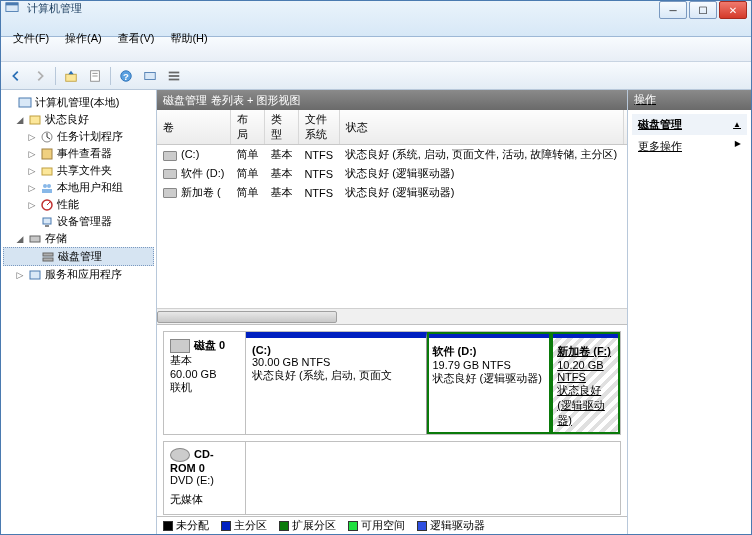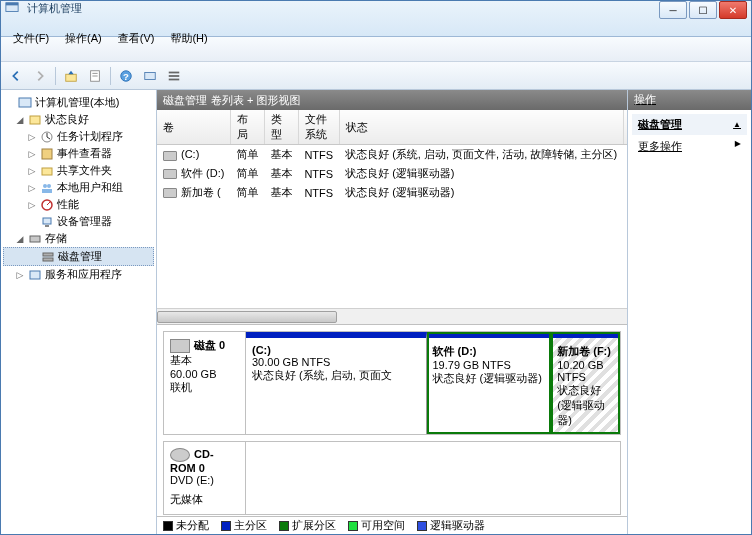--- a/index.html
+++ b/index.html
@@ -44,21 +44,21 @@
 .scrollbar-h .thumb { position: absolute; left: 0; top: 2px; width: 180px; height: 12px; background: linear-gradient(#e8e8e8,#c8c8c8); border: 1px solid #a0a0a0; border-radius: 2px; }
 
 .graphical { flex: 1; overflow: auto; padding: 6px; }
 .disk-row { display: flex; margin-bottom: 6px; border: 1px solid #c0c0c0; min-height: 74px; }
 .disk-label { width: 82px; padding: 6px; border-right: 1px solid #c0c0c0; }
 .disk-label .dicon2 { width: 20px; height: 14px; background: #ccc; border: 1px solid #888; display: inline-block; vertical-align: middle; margin-right: 4px; }
 .disk-label .dname { font-weight: bold; margin-top: 16px; }
 .disk-parts { flex: 1; display: flex; }
 .part { border-top: 6px solid #0020c0; border-right: 1px solid #999; padding: 6px; position: relative; }
 .part.selected { outline: 2px solid #0a7a0a; outline-offset: -2px; }
-.part.hatched { background: repeating-linear-gradient(135deg, #fff, #fff 4px, #e0e0e0 4px, #e0e0e0 8px); }
+.part.hatched { background: repeating-linear-gradient(135deg, #fff, #fff 4px, #e0e0e0 4px, #e0e0e0 8px); text-decoration: underline; }
 .part .pname { font-weight: bold; }
 .cd-parts { flex: 1; padding: 6px; }
 
 .legend { height: 18px; border-top: 1px solid #c0c0c0; display: flex; align-items: center; padding: 0 6px; gap: 12px; font-size: 10px; }
 .legend .litem { display: flex; align-items: center; gap: 3px; }
 .legend .swatch { width: 10px; height: 10px; border: 1px solid #333; }
 
 .actions { width: 124px; background: #fff; border-left: 1px solid #b8c8da; text-decoration: underline; }
 .actions-header { height: 20px; background: linear-gradient(#8a8a8a,#6a6a6a); color: #fff; padding: 2px 6px; }
 .actions-body { padding: 4px; }

